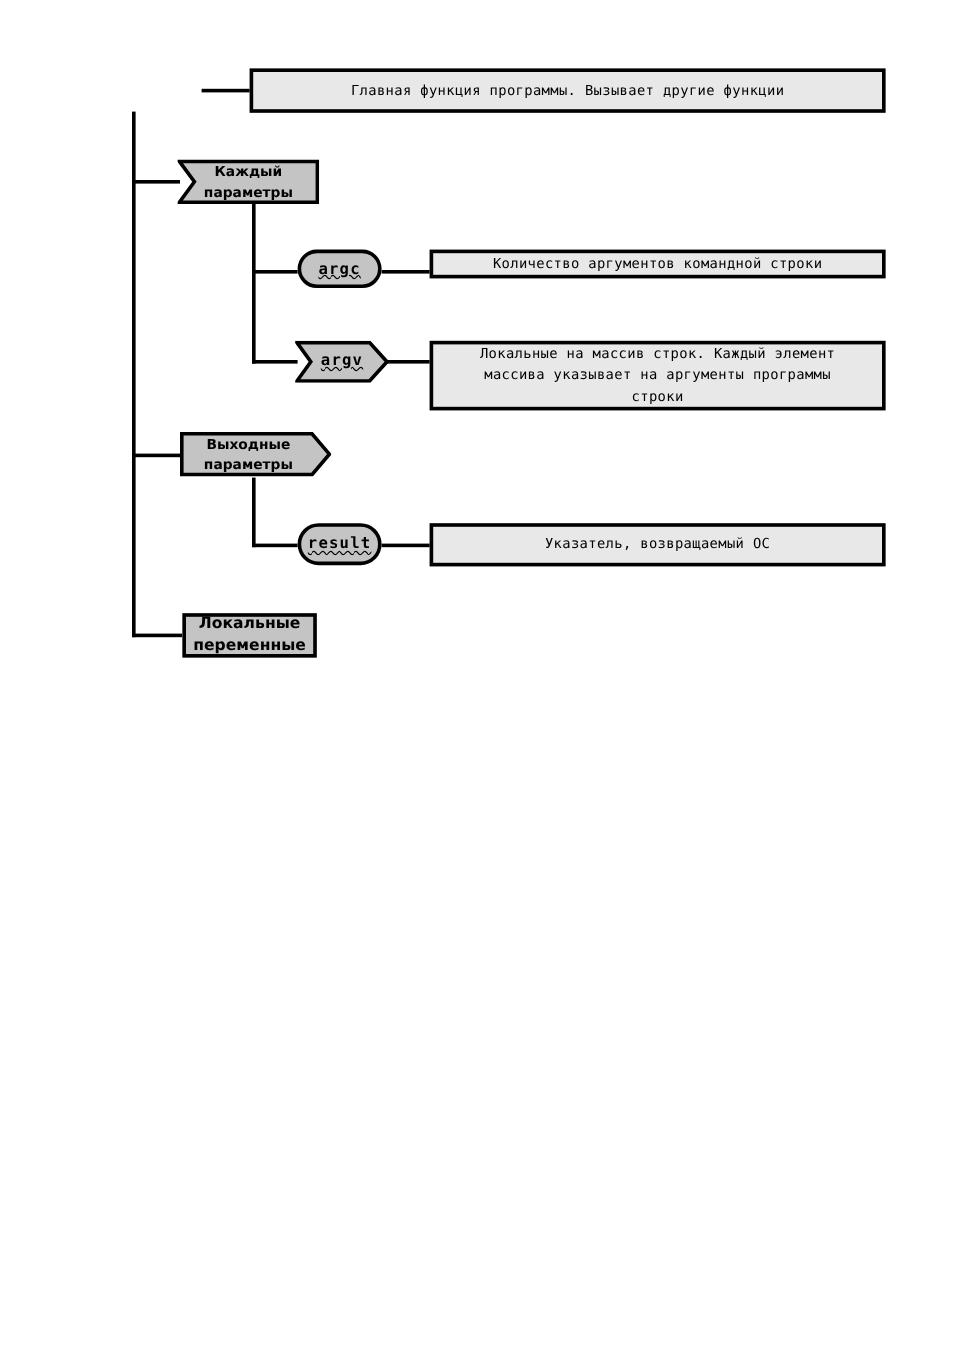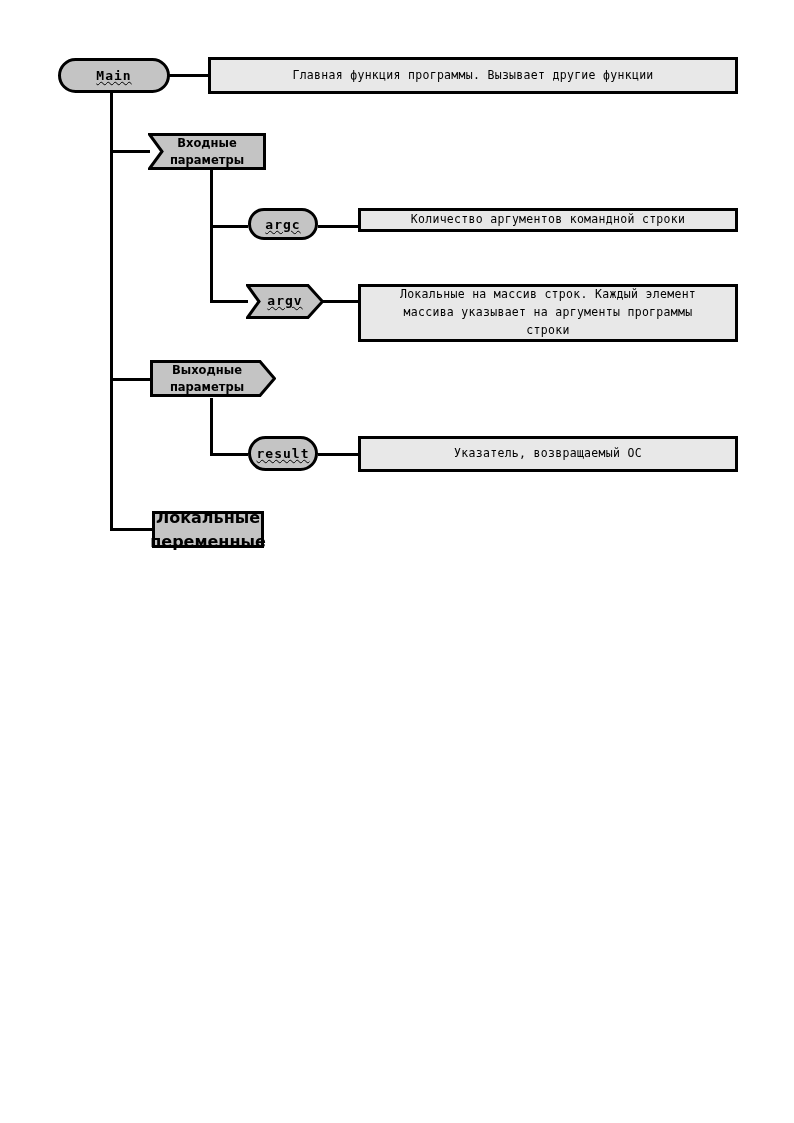--- a/index.html
+++ b/index.html
@@ -48,21 +48,21 @@
     text-decoration-style: wavy;
     text-decoration-thickness: 1px;
   }
 
   
   .node-rect {
     background: #c4c4c4;
     border: 3px solid #000000;
     font-family: "DejaVu Sans", sans-serif;
     font-weight: bold;
-    font-size: 16px;
+    font-size: 13px;
     line-height: 1.45;
     align-items: center;
   }
 
   
   .node-poly {
     background: transparent;
     border: none;
   }
   .node-poly svg {
@@ -138,34 +138,31 @@
   <div class="conn conn-h" style="left:210px; top:300px; width:38px;"></div>
 
   <div class="conn conn-h" style="left:318px; top:225px; width:42px;"></div>
 
   <div class="conn conn-h" style="left:318px; top:300px; width:42px;"></div>
 
   <div class="conn conn-v" style="left:210px; top:398px; height:58px;"></div>
   <div class="conn conn-h" style="left:210px; top:453px; width:38px;"></div>
   <div class="conn conn-h" style="left:318px; top:453px; width:42px;"></div>
 
-  <div class="node node-stadium" style="left:58px; top:58px; width:112px; height:35px;">
-    <span class="label-text">Main</span>
-  </div>
 
   <div class="desc-box" style="left:208px; top:57px; width:530px; height:37px;">
     <span class="desc-line">Главная функция программы. Вызывает другие функции</span>
   </div>
 
   <div class="node node-poly" style="left:148px; top:133px; width:118px; height:37px;">
     <svg viewBox="0 0 118 37" preserveAspectRatio="none">
       <polygon points="1.5,1.5 116.5,1.5 116.5,35.5 1.5,35.5 14,18.5" fill="#c4c4c4" stroke="#000000" stroke-width="3" stroke-linejoin="miter"></polygon>
     </svg>
     <div class="poly-label">
-      <span>Входные</span><br>
+      <span>Каждый</span><br>
       <span>параметры</span>
     </div>
   </div>
 
   <div class="node node-stadium" style="left:248px; top:208px; width:70px; height:32px;">
     <span class="label-text">argc</span>
   </div>
 
   <div class="desc-box" style="left:358px; top:208px; width:380px; height:24px;">
     <span class="desc-line">Количество аргументов командной строки</span>

